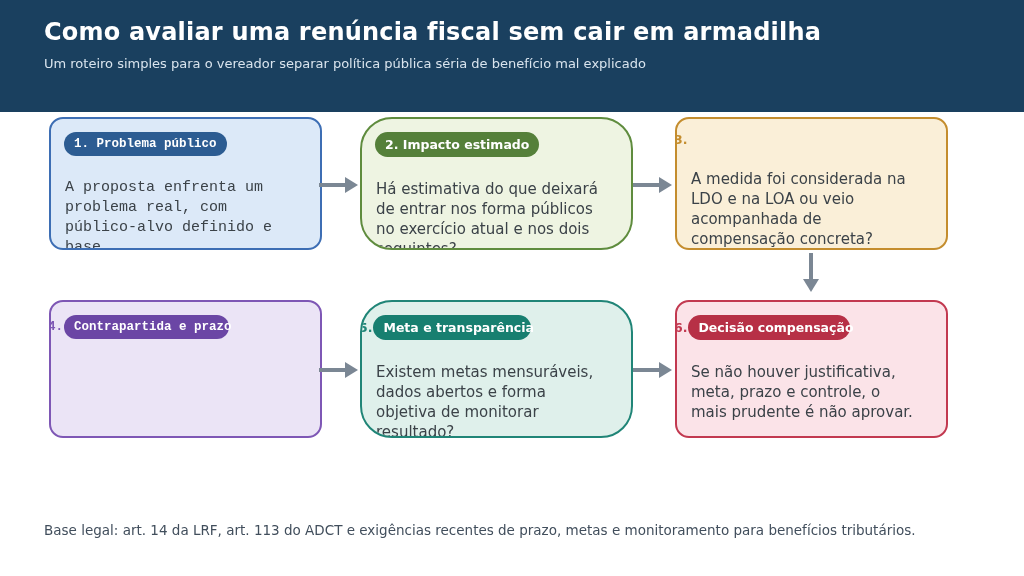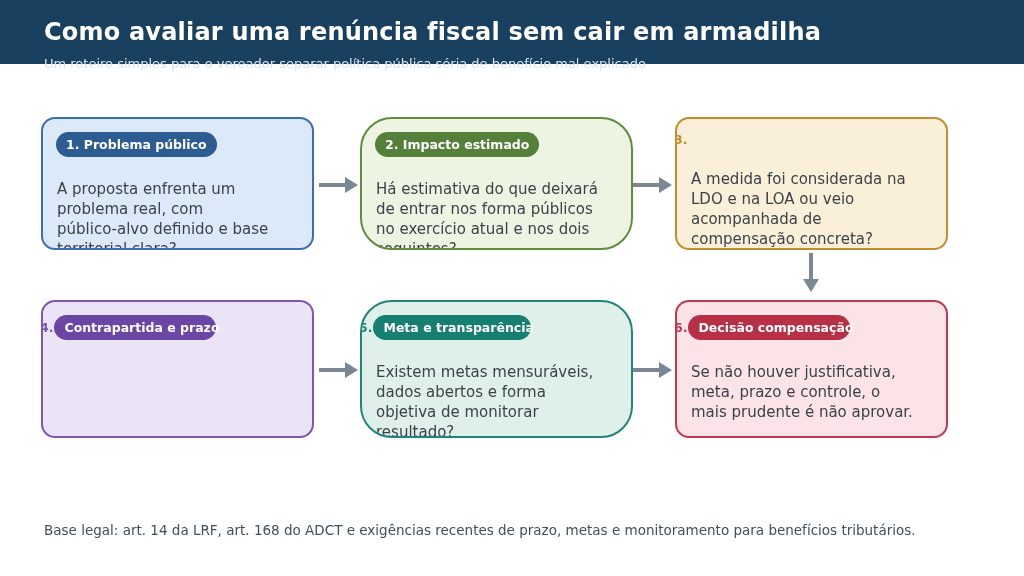--- a/index.html
+++ b/index.html
@@ -1,29 +1,29 @@
 <!DOCTYPE html>
 <html><head>
 <meta charset="utf-8">
 <style>
   html,body{margin:0;padding:0;}
   body{font-family:"DejaVu Sans","Liberation Sans",sans-serif;}
   #canvas{position:relative;width:1024px;height:576px;background:var(--page-bg,#ffffff);overflow:hidden;}
 
   
-  .header{position:absolute;left:0;top:0;width:1024px;height:64px;background:var(--header-bg,#1a405f);}
+  .header{position:absolute;left:0;top:0;width:1024px;height:112px;background:var(--header-bg,#1a405f);}
   .header h1{margin:0;position:absolute;left:44px;top:18px;font-size:24px;font-weight:bold;color:#ffffff;letter-spacing:0.2px;white-space:nowrap;}
   .header .sub{position:absolute;left:44px;top:56px;font-size:13px;color:#d9e4ee;white-space:nowrap;}
 
   
   .step{position:absolute;width:273px;box-sizing:border-box;border:2px solid var(--border);background:var(--bg);
         border-radius:14px;padding:12px 14px;overflow:hidden;}
   .r1{top:117px;height:133px;}
   .r2{top:300px;height:138px;}
-  .c1{left:41px;} .c2{left:360px;border-radius:32px;} .c3{left:675px;}
+  .c1{left:49px;font-family:Liberation Mono, monospace;} .c2{left:360px;border-radius:32px;} .c3{left:675px;}
 
   .badge{display:flex;align-items:center;margin-top:1px;margin-left:-2px;white-space:nowrap;}
   .badge.offset{margin-left:-17px;}
   .badge .num{font-size:12.5px;font-weight:bold;color:var(--border);margin-right:1px;position:relative;}
   .pill{position:relative;padding:5px 10px;font-size:12.5px;font-weight:bold;color:#ffffff;}
   .pill::before{content:"";position:absolute;inset:0;background:var(--badge);border-radius:13px;}
   .pill.cut::before{right:13px;}
   .pill b{position:relative;font-weight:bold;}
 
   .body-text{margin-top:22px;font-size:15px;line-height:1.34;color:var(--body-text,#3b4248);white-space:pre-line;}
@@ -123,15 +123,15 @@
   </div>
   <div class="arrow-right" style="left:319px;top:362px;">
     <span class="shaft"></span>
       <span class="head"></span>
   </div>
   <div class="arrow-right" style="left:633px;top:362px;">
     <span class="shaft"></span>
       <span class="head"></span>
   </div>
 
-  <div class="legal">Base legal: art. 14 da LRF, art. 168 do ADCT e exigências recentes de prazo, metas e monitoramento para benefícios tributários.</div>
+  <div class="legal">Base legal: art. 14 da LRF, art. 113 do ADCT e exigências recentes de prazo, metas e monitoramento para benefícios tributários.</div>
 
 </div>
 
 </body></html>

